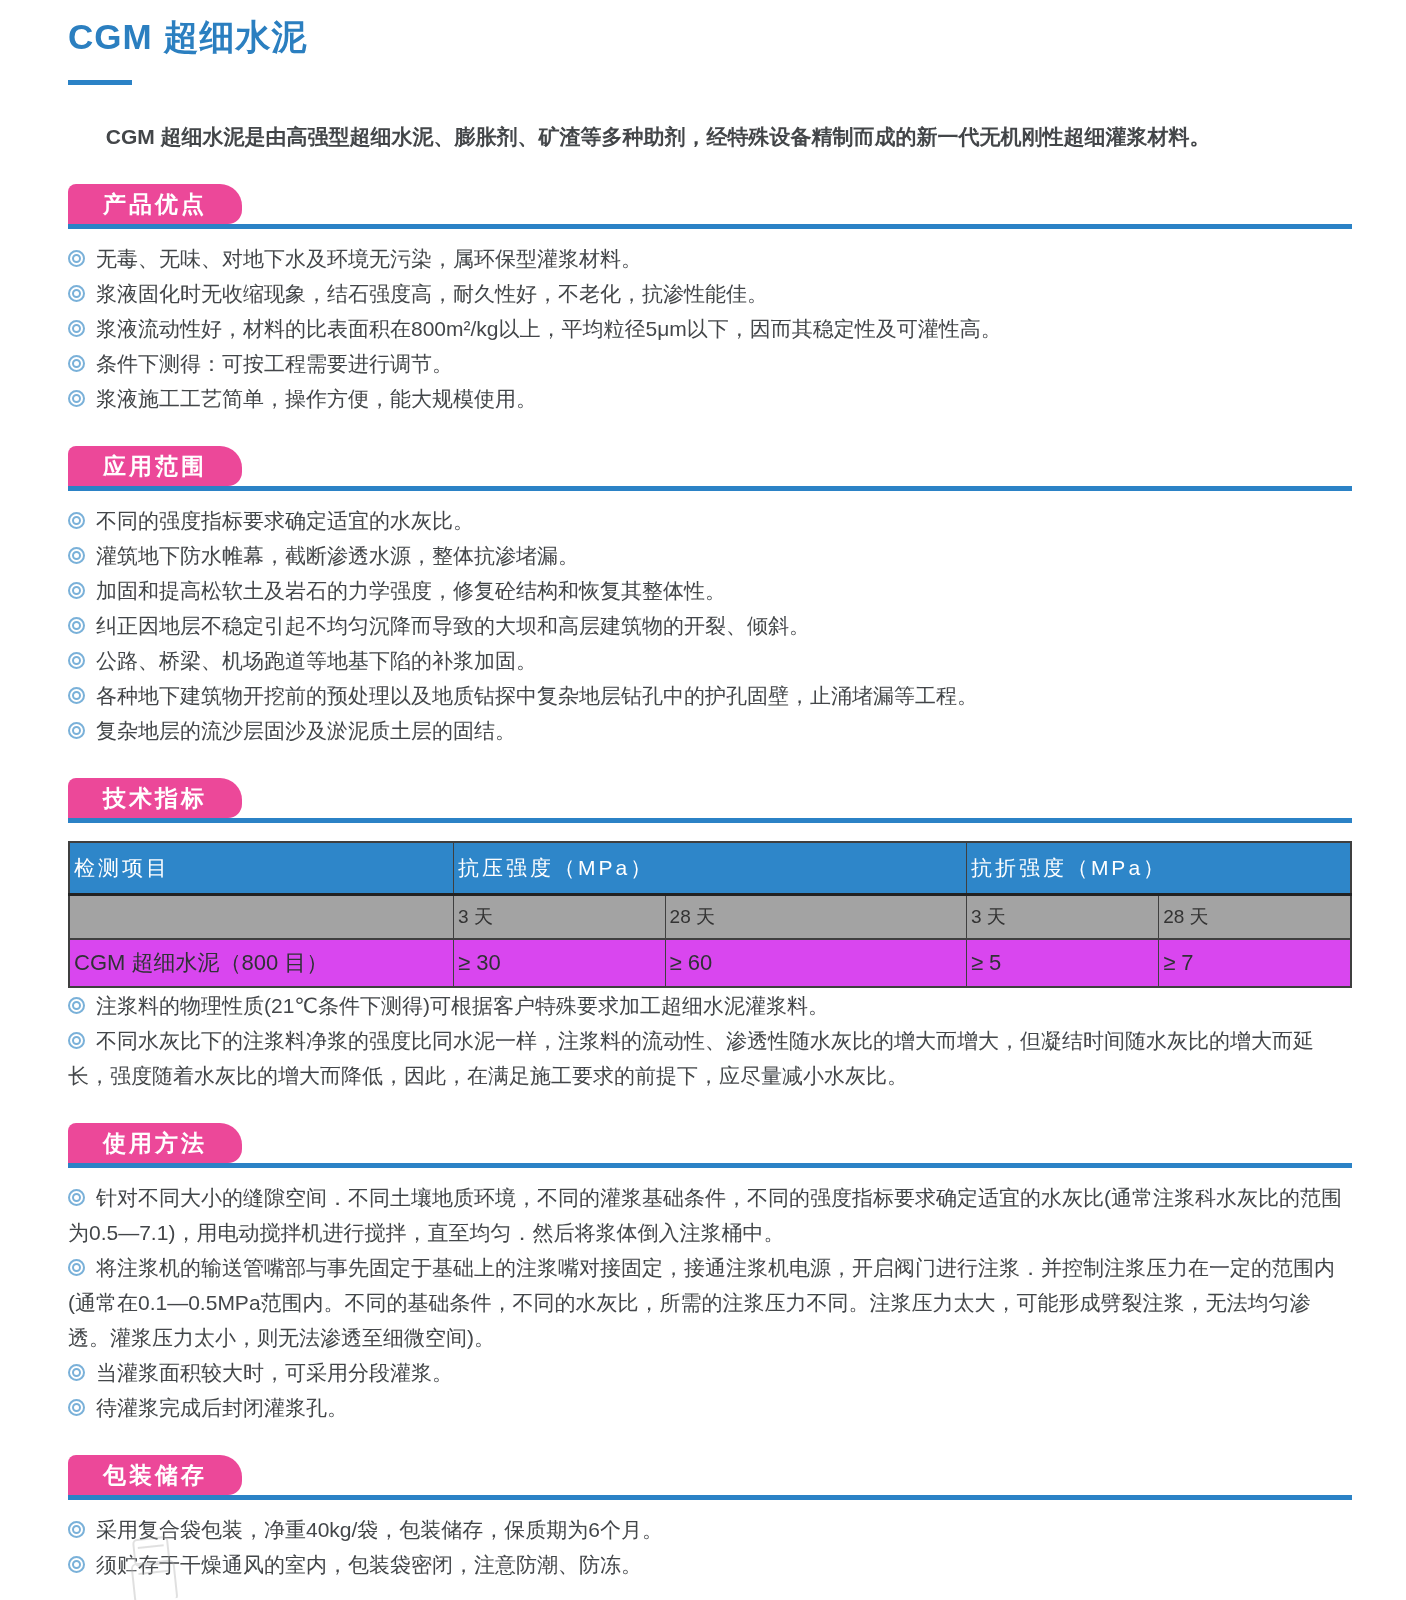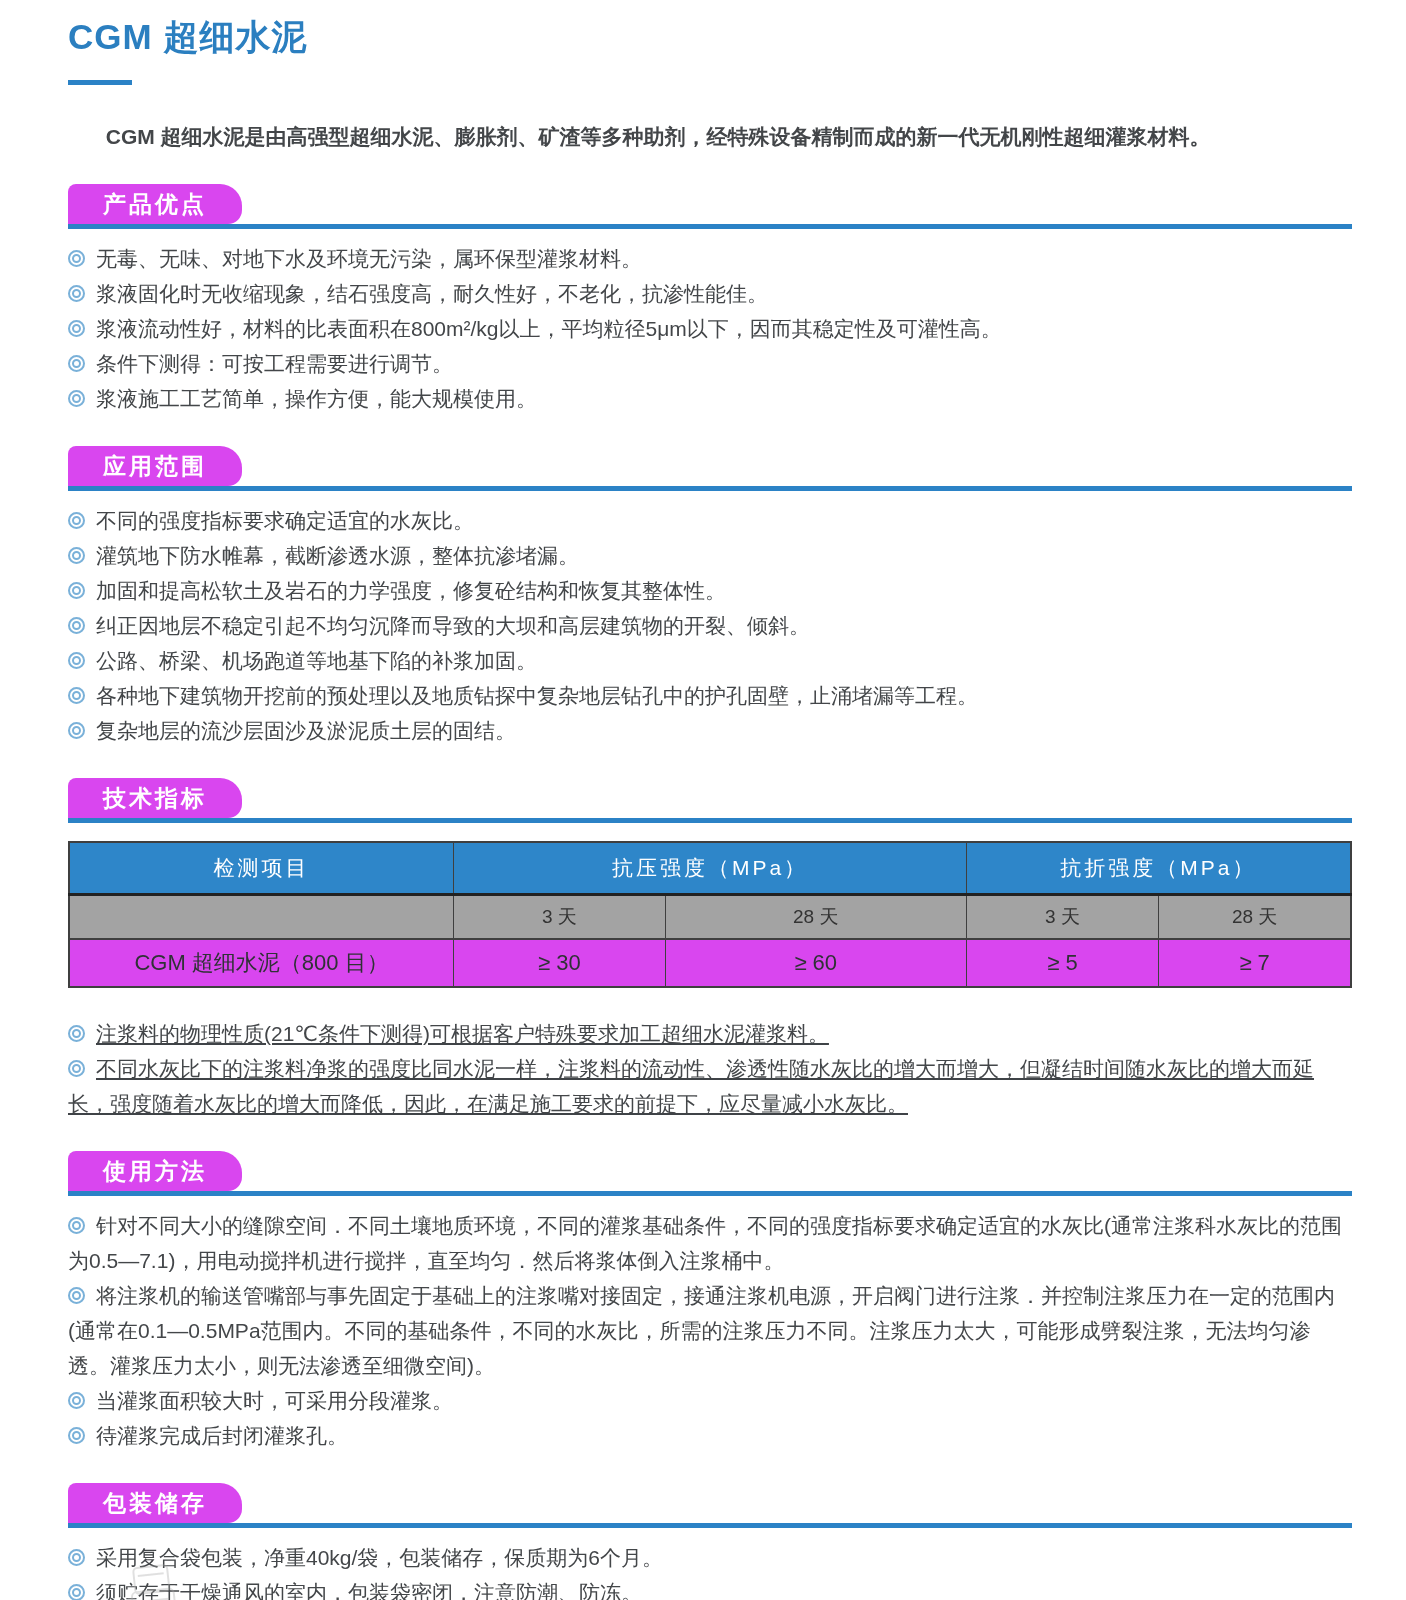--- a/index.html
+++ b/index.html
@@ -17,21 +17,21 @@
     letter-spacing:1px;line-height:42px;
   }
   .title-rule{width:64px;height:5px;background:#2b82c6;margin-top:22px;}
 
   .intro{margin:34px 0 0;font-size:21px;line-height:35px;text-indent:1.8em;color:#434649;font-weight:bold;}
 
   
   .section-head{margin-top:30px;border-bottom:5px solid #2b82c6;line-height:0;}
   .tab{
     display:inline-block;min-width:122px;text-align:center;
-    background:#d946ef;color:#ffffff;font-size:23px;font-weight:bold;
+    background:#ec4899;color:#ffffff;font-size:23px;font-weight:bold;
     letter-spacing:3px;line-height:28px;padding:6px 26px;
     border-radius:8px 22px 14px 0;vertical-align:bottom;
   }
 
   
   .items{margin-top:12px;}
   .item{font-size:21px;line-height:35px;color:#434649;}
   .bullet{
     display:inline-block;width:13px;height:13px;border:2px solid #7ab1d9;
     border-radius:50%;position:relative;margin-right:11px;vertical-align:-1px;
@@ -39,33 +39,33 @@
   .bullet::after{
     content:"";position:absolute;inset:2px;border:2px solid #7ab1d9;border-radius:50%;
   }
 
   
   table.spec{
     width:100%;border-collapse:collapse;margin-top:18px;table-layout:fixed;
     border:2px solid #3f3f3f;
   }
   table.spec td,table.spec th{
-    border:1.5px solid #3f3f3f;text-align:center;font-weight:normal;
+    border:1.5px solid #3f3f3f;text-align:left;font-weight:normal;
   }
   tr.head-row th{
     background:#2e86c9;color:#ffffff;font-size:21px;letter-spacing:3px;
     padding:11px 4px;border-bottom:3px solid #222222;
   }
   tr.sub-row td{
     background:#a3a3a3;color:#333333;font-size:19px;padding:8px 4px;
     border-bottom:2.5px solid #3f3f3f;
   }
   tr.data-row td{background:#d946ef;color:#2f3235;font-size:22px;padding:8px 4px;}
 
-  .notes{margin-top:28px;text-decoration:underline;}
+  .notes{margin-top:0;}
 
   
   .watermark{
     position:absolute;left:122px;bottom:-18px;opacity:0.35;
     transform:rotate(-6deg);
   }
 </style>
 </head>
 <body>
 

